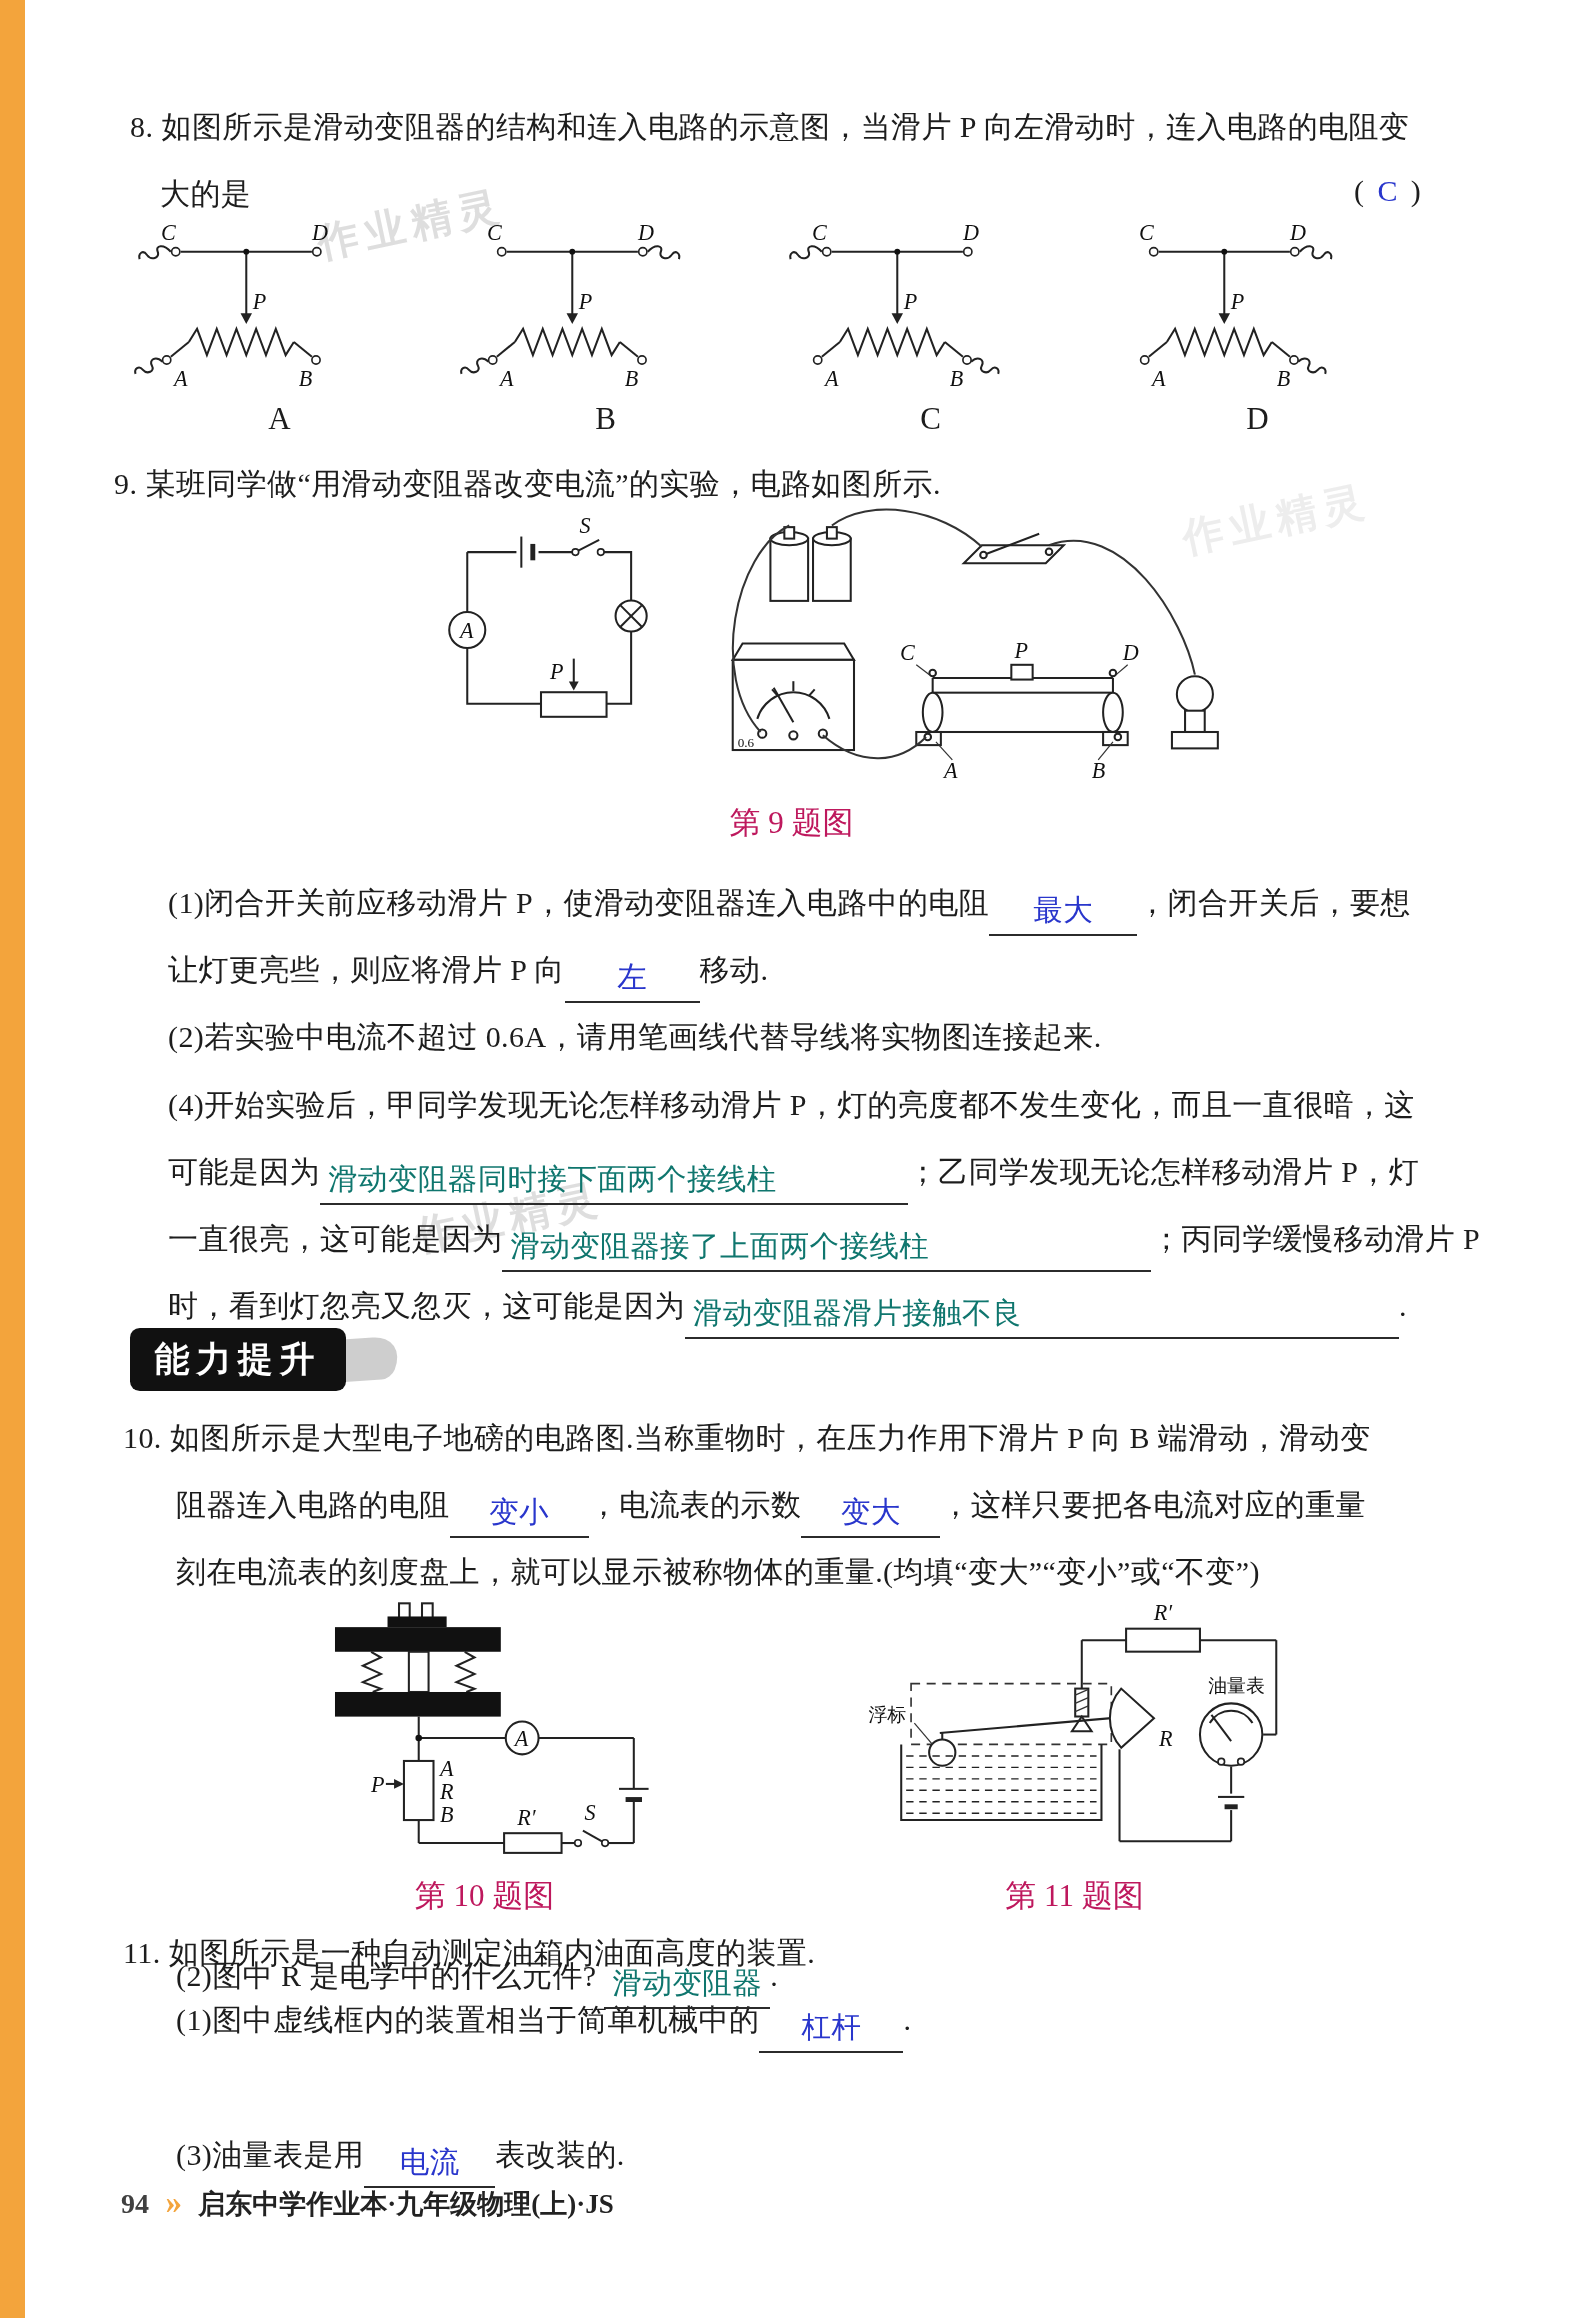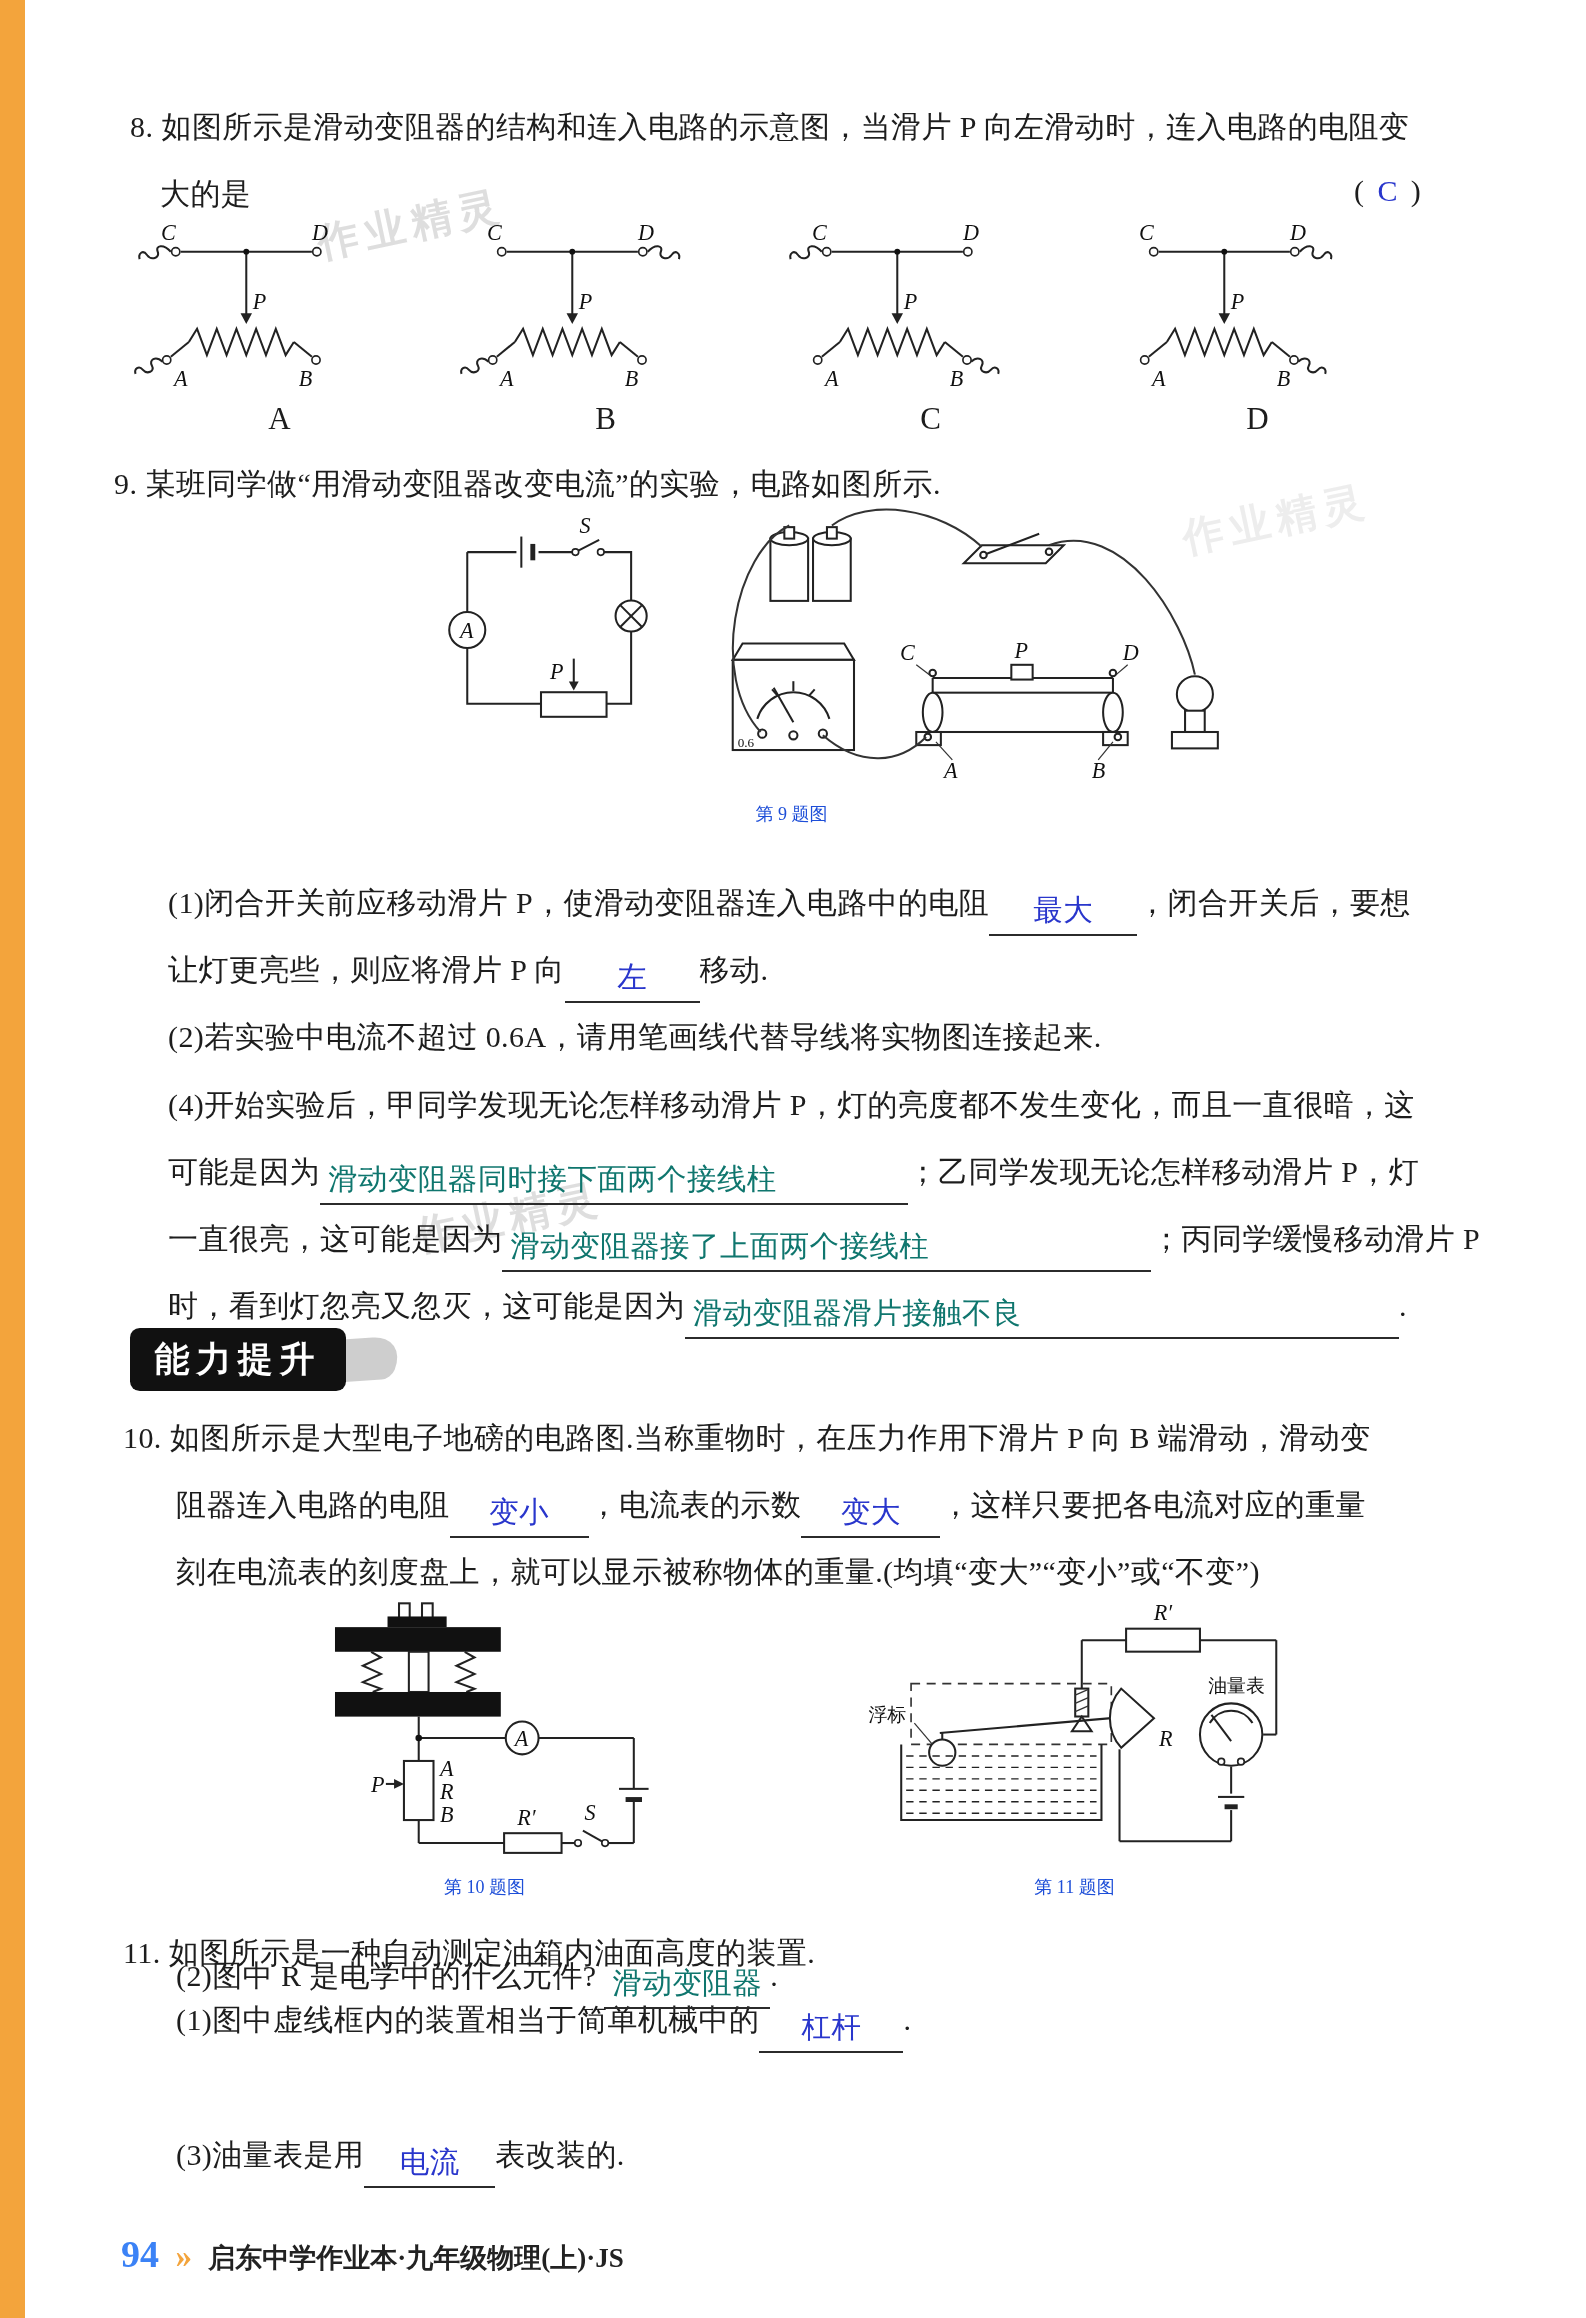--- a/index.html
+++ b/index.html
@@ -23,21 +23,21 @@
   .ansline {
     display:inline-block; border-bottom:2.5px solid #2b2b2b; color:#0f766e;
     font-size:29.5px; padding:0 8.2px 3.3px; vertical-align:-6.6px;
   }
   .answer-paren { display:inline-flex; gap:13px; }
   .watermark {
     position:absolute; font-size:41px; color:#c4c4c4; opacity:.55;
     transform:rotate(-12deg); letter-spacing:6.6px; font-weight:bold;
     font-family:"Liberation Sans", sans-serif; pointer-events:none;
   }
-  .figcap { position:absolute; font-size:18px; width:197px; text-align:center; color:#1d4ed8; }
+  .figcap { position:absolute; font-size:31px; width:197px; text-align:center; color:#be185d; }
   .q8fig { position:absolute; width:283px; }
   .optlabel { font-size:31px; text-align:center; margin-top:3.3px; }
   .figbox { position:absolute; }
 
   svg { overflow:visible; display:block; }
   svg .wire, svg .comp, svg .zig { stroke:#222; stroke-width:2.5; fill:none; }
   svg .comp { fill:#ffffff; }
   svg .nofill { fill:none; }
   svg .fill { fill:#111; stroke:none; }
   svg .term { fill:#fff; stroke:#222; stroke-width:2; }
@@ -57,21 +57,21 @@
     background:#c2c2c2; opacity:.8; transform:skewX(-25deg) rotate(-4deg);
     border-radius:8.2px 37px 9.8px 33px; z-index:1;
   }
   .badge {
     position:absolute; left:130px; top:1328px; z-index:2;
     background:#111; color:#fff; font-size:35px; font-weight:bold;
     letter-spacing:6.6px; padding:8.2px 24.6px; border-radius:9.8px;
     font-family:"Liberation Sans", sans-serif;
   }
   .footer { position:absolute; left:121px; top:2184px; display:flex; align-items:baseline; gap:16.4px; font-weight:bold; }
-  .fpage { font-size:38px; color:#3b82f6;margin-top:48px; }
+  .fpage { font-size:28px; color:#404040; }
   .farrow { font-size:33px; color:#f3a43c; }
   .ftext { font-size:27px; color:#222; }
 </style>
 </head>
 <body>
 
 <div class="spine"></div>
 
 <div class="watermark" style="left:316px; top:197px;">作业精灵</div>
 <div class="watermark" style="left:414px; top:1190px;">作业精灵</div>

